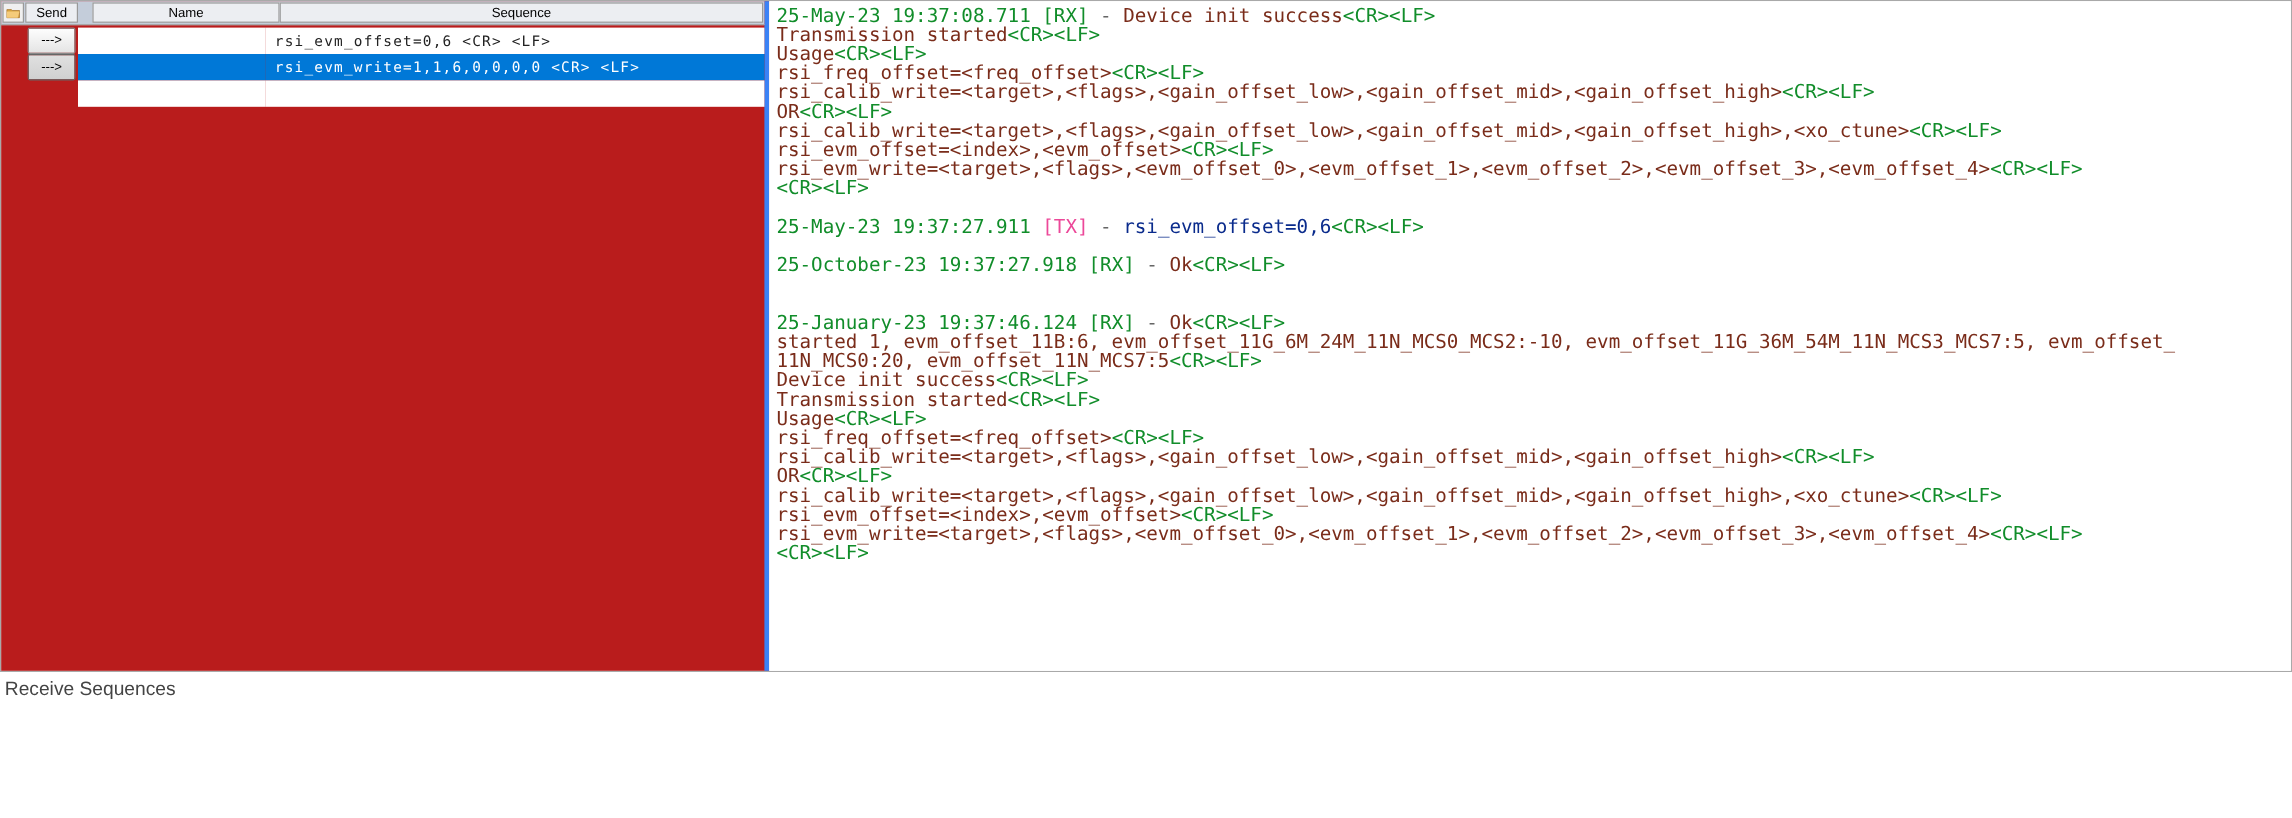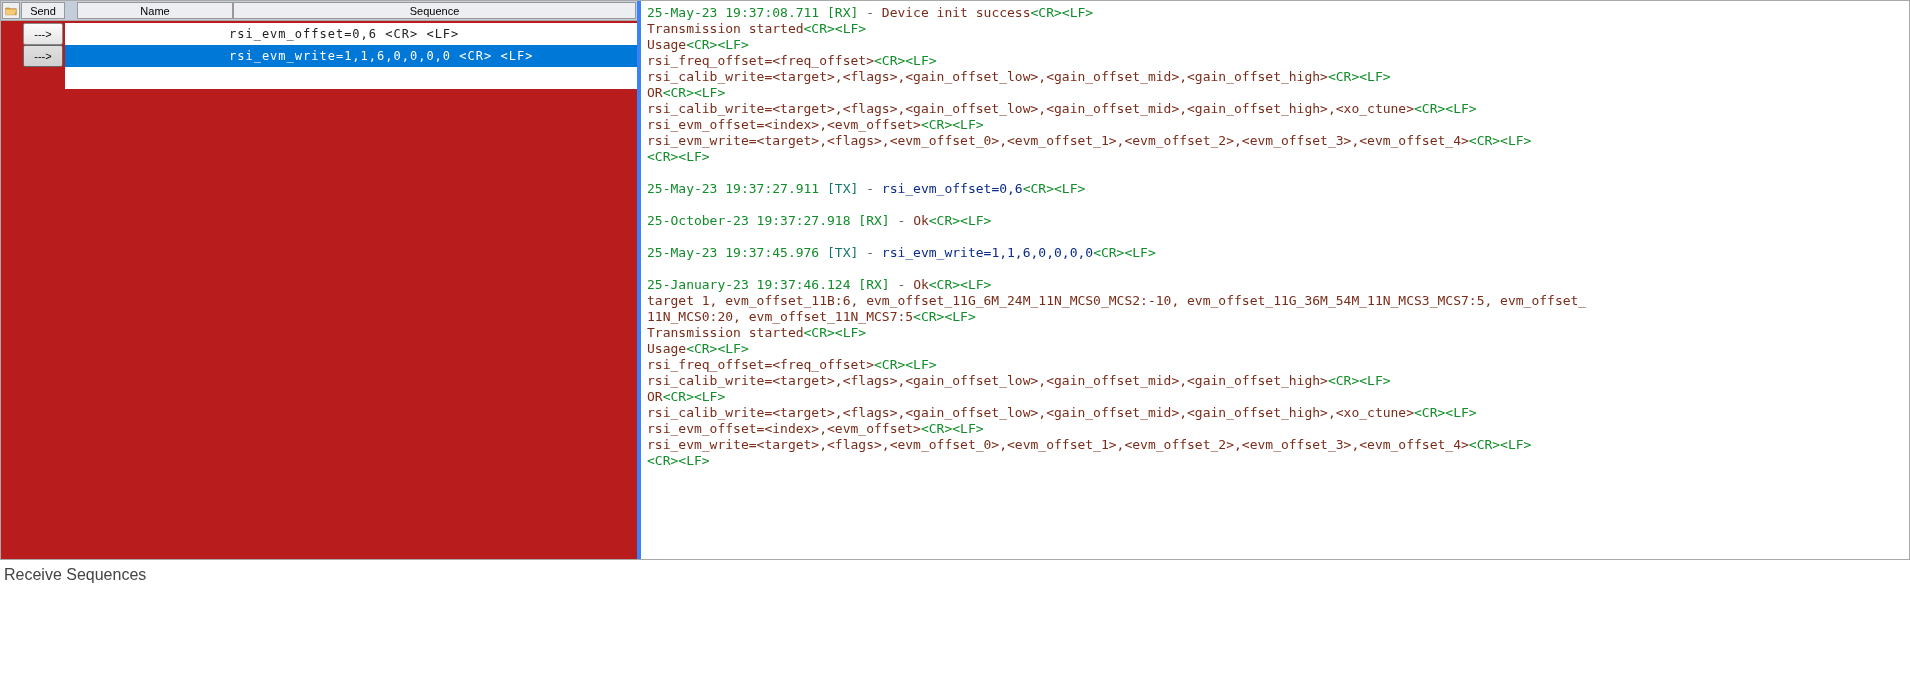--- a/index.html
+++ b/index.html
@@ -120,27 +120,27 @@
 .seq-row.selected .name-cell {
   background: #0078d7;
 }
 .empty-row .name-cell, .empty-row .seq-cell { background: #fff; }
 .right-panel {
   flex: 1;
   background: #fff;
   overflow: auto;
   padding: 4px 6px;
   font-family: Consolas, 'Lucida Console', monospace;
-  font-size: 13px;
+  font-size: 16px;
   line-height: 16px;
 }
 .ln { white-space: pre; }
 .ts { color: #118d2a; }
 .rx { color: #118d2a; }
-.tx { color: #0f766e; }
+.tx { color: #ec4899; }
 .dash { color: #666; }
 .payload-blue { color: #0a2b8c; }
 .payload-brown { color: #7a2c1a; }
 .crlf { color: #118d2a; }
 .footer {
   padding: 6px 4px 0 4px;
   font-size: 16px;
   color: #444;
 }
 </style>
@@ -187,25 +187,25 @@
       <div class="ln"><span class="payload-brown">OR</span><span class="crlf">&lt;CR&gt;&lt;LF&gt;</span></div>
       <div class="ln"><span class="payload-brown">rsi_calib_write=&lt;target&gt;,&lt;flags&gt;,&lt;gain_offset_low&gt;,&lt;gain_offset_mid&gt;,&lt;gain_offset_high&gt;,&lt;xo_ctune&gt;</span><span class="crlf">&lt;CR&gt;&lt;LF&gt;</span></div>
       <div class="ln"><span class="payload-brown">rsi_evm_offset=&lt;index&gt;,&lt;evm_offset&gt;</span><span class="crlf">&lt;CR&gt;&lt;LF&gt;</span></div>
       <div class="ln"><span class="payload-brown">rsi_evm_write=&lt;target&gt;,&lt;flags&gt;,&lt;evm_offset_0&gt;,&lt;evm_offset_1&gt;,&lt;evm_offset_2&gt;,&lt;evm_offset_3&gt;,&lt;evm_offset_4&gt;</span><span class="crlf">&lt;CR&gt;&lt;LF&gt;</span></div>
       <div class="ln"><span class="crlf">&lt;CR&gt;&lt;LF&gt;</span></div>
       <div class="ln">&nbsp;</div>
       <div class="ln"><span class="ts">25-May-23 19:37:27.911 </span><span class="tx">[TX]</span><span class="dash"> - </span><span class="payload-blue">rsi_evm_offset=0,6</span><span class="crlf">&lt;CR&gt;&lt;LF&gt;</span></div>
       <div class="ln">&nbsp;</div>
       <div class="ln"><span class="ts">25-October-23 19:37:27.918 </span><span class="rx">[RX]</span><span class="dash"> - </span><span class="payload-brown">Ok</span><span class="crlf">&lt;CR&gt;&lt;LF&gt;</span></div>
       <div class="ln">&nbsp;</div>
-      <div class="ln"><span class="ts">25-May-23 19:37:45.976 </span><span class="tx">[TX]</span><span class="dash"> - </span><span class="payload-blue">rsi_evm_write=1,1,6,0,0,0,0</span><span class="crlf">&lt;CR&gt;&lt;LF&gt;</span></div>
       <div class="ln">&nbsp;</div>
       <div class="ln"><span class="ts">25-January-23 19:37:46.124 </span><span class="rx">[RX]</span><span class="dash"> - </span><span class="payload-brown">Ok</span><span class="crlf">&lt;CR&gt;&lt;LF&gt;</span></div>
-      <div class="ln"><span class="payload-brown">target 1, evm_offset_11B:6, evm_offset_11G_6M_24M_11N_MCS0_MCS2:-10, evm_offset_11G_36M_54M_11N_MCS3_MCS7:5, evm_offset_</span></div>
+      <div class="ln"><span class="payload-brown">started 1, evm_offset_11B:6, evm_offset_11G_6M_24M_11N_MCS0_MCS2:-10, evm_offset_11G_36M_54M_11N_MCS3_MCS7:5, evm_offset_</span></div>
       <div class="ln"><span class="payload-brown">11N_MCS0:20, evm_offset_11N_MCS7:5</span><span class="crlf">&lt;CR&gt;&lt;LF&gt;</span></div>
+      <div class="ln"><span class="payload-brown">Device init success</span><span class="crlf">&lt;CR&gt;&lt;LF&gt;</span></div>
       <div class="ln"><span class="payload-brown">Transmission started</span><span class="crlf">&lt;CR&gt;&lt;LF&gt;</span></div>
       <div class="ln"><span class="payload-brown">Usage</span><span class="crlf">&lt;CR&gt;&lt;LF&gt;</span></div>
       <div class="ln"><span class="payload-brown">rsi_freq_offset=&lt;freq_offset&gt;</span><span class="crlf">&lt;CR&gt;&lt;LF&gt;</span></div>
       <div class="ln"><span class="payload-brown">rsi_calib_write=&lt;target&gt;,&lt;flags&gt;,&lt;gain_offset_low&gt;,&lt;gain_offset_mid&gt;,&lt;gain_offset_high&gt;</span><span class="crlf">&lt;CR&gt;&lt;LF&gt;</span></div>
       <div class="ln"><span class="payload-brown">OR</span><span class="crlf">&lt;CR&gt;&lt;LF&gt;</span></div>
       <div class="ln"><span class="payload-brown">rsi_calib_write=&lt;target&gt;,&lt;flags&gt;,&lt;gain_offset_low&gt;,&lt;gain_offset_mid&gt;,&lt;gain_offset_high&gt;,&lt;xo_ctune&gt;</span><span class="crlf">&lt;CR&gt;&lt;LF&gt;</span></div>
       <div class="ln"><span class="payload-brown">rsi_evm_offset=&lt;index&gt;,&lt;evm_offset&gt;</span><span class="crlf">&lt;CR&gt;&lt;LF&gt;</span></div>
       <div class="ln"><span class="payload-brown">rsi_evm_write=&lt;target&gt;,&lt;flags&gt;,&lt;evm_offset_0&gt;,&lt;evm_offset_1&gt;,&lt;evm_offset_2&gt;,&lt;evm_offset_3&gt;,&lt;evm_offset_4&gt;</span><span class="crlf">&lt;CR&gt;&lt;LF&gt;</span></div>
       <div class="ln"><span class="crlf">&lt;CR&gt;&lt;LF&gt;</span></div>
     </div>

